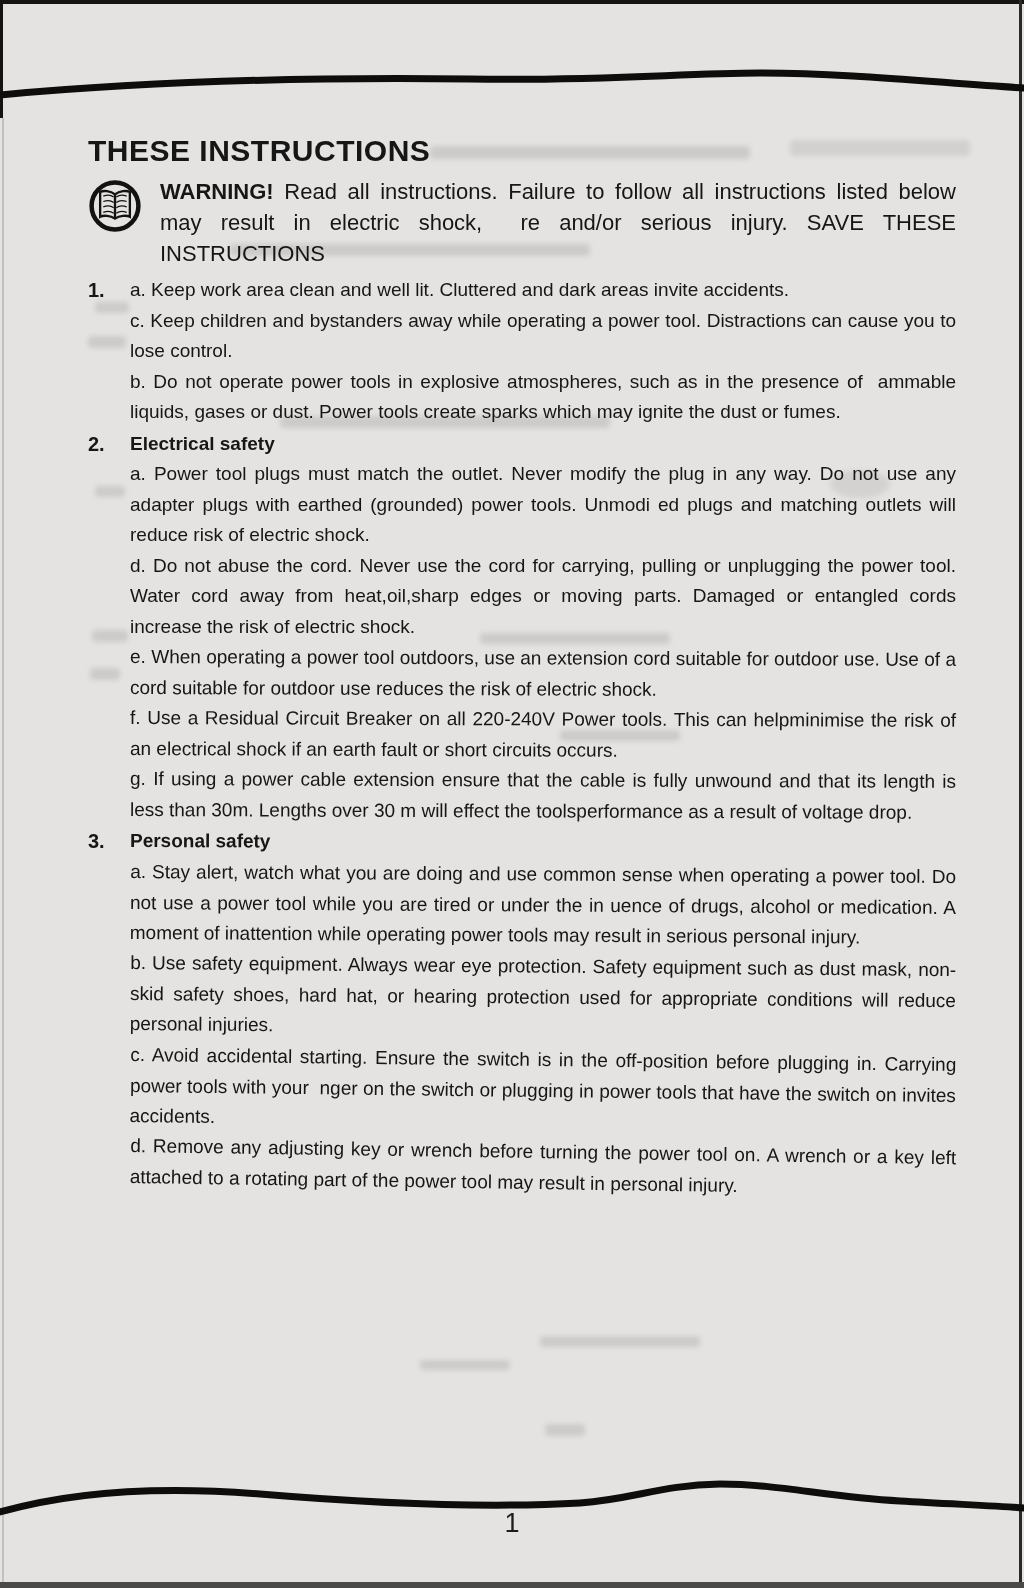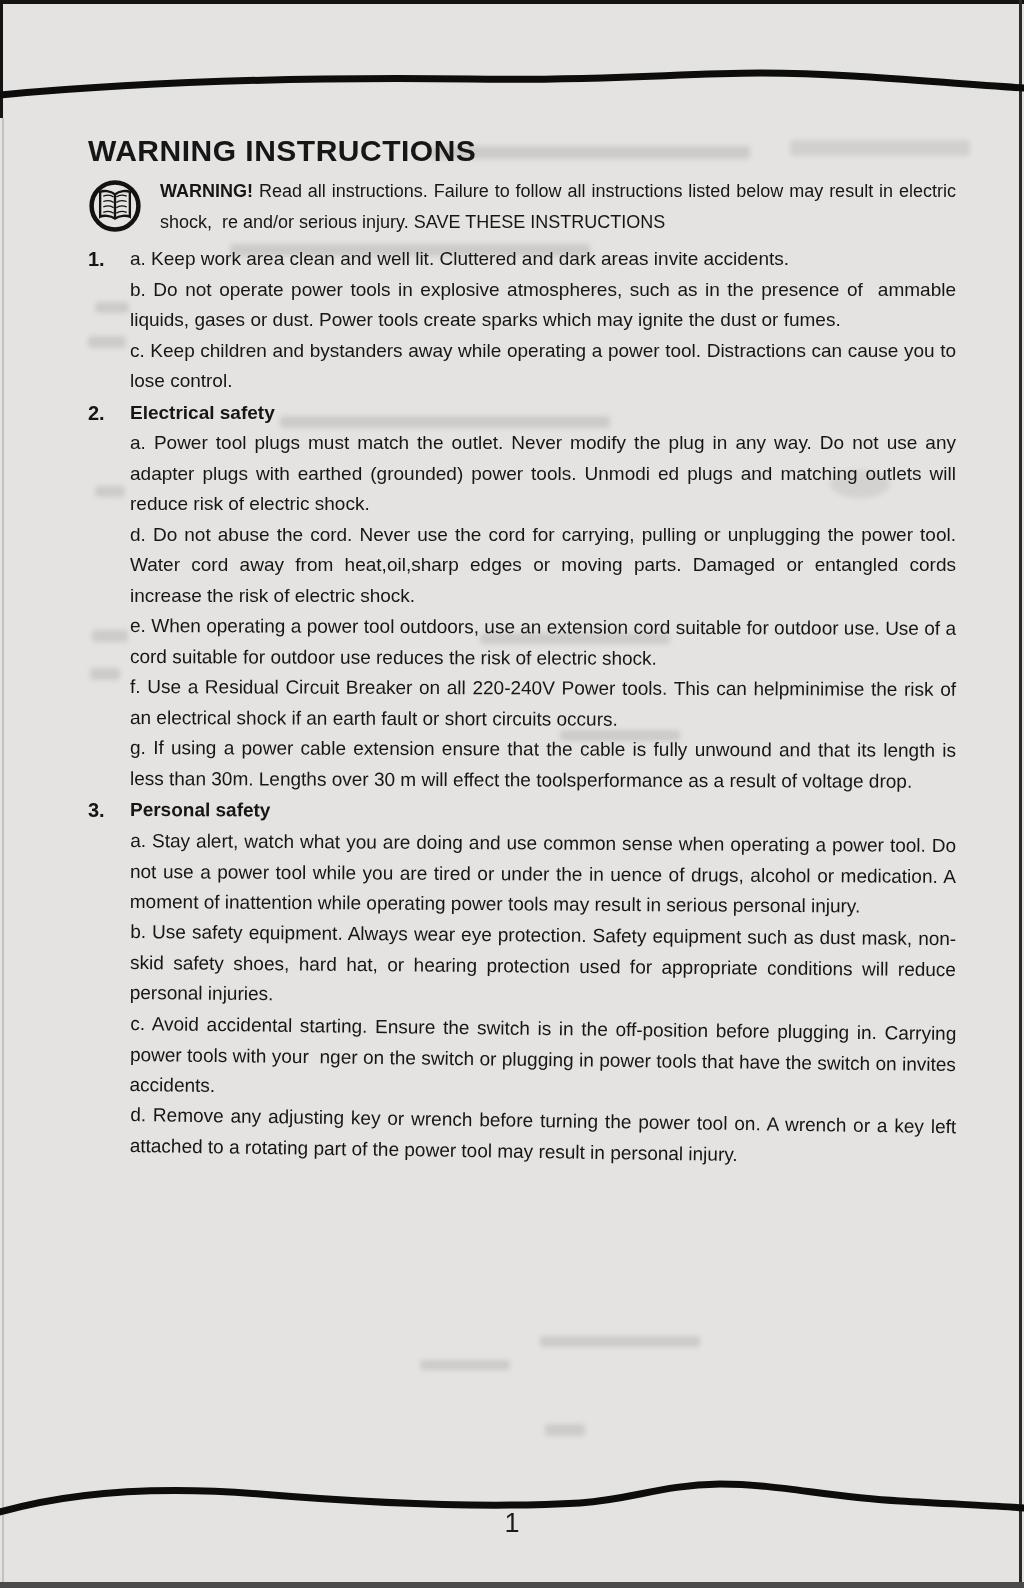--- a/index.html
+++ b/index.html
@@ -19,21 +19,21 @@
   
   .smudge{position:absolute;background:rgba(110,110,110,.20);filter:blur(2.5px);border-radius:4px;}
   
   .content{position:absolute;left:88px;top:134px;width:868px;}
   .doc-title{
     font-size:30px;font-weight:bold;letter-spacing:.5px;margin:0 0 8px 0;
   }
   .warning-row{display:flex;align-items:flex-start;margin-bottom:6px;}
   .book-icon{width:54px;height:56px;flex:0 0 54px;margin-right:18px;margin-top:2px;}
   .warning-text{
-    font-size:18px;line-height:31px;white-space:pre-wrap;text-align:justify;flex:1;
+    font-size:22px;line-height:31px;white-space:pre-wrap;text-align:justify;flex:1;
   }
   .warning-text b{font-weight:bold;}
   .section{display:flex;margin-top:1px;}
   .sec-num{flex:0 0 42px;font-size:20px;font-weight:bold;line-height:30.5px;}
   .sec-body{flex:1;}
   .sec-heading{font-size:20px;font-weight:bold;line-height:30.5px;margin:0;}
   .sec-body p{
     margin:0;font-size:19px;line-height:30.5px;white-space:pre-wrap;
     text-align:justify;transform-origin:left center;
   }
@@ -73,39 +73,39 @@
 <div class="smudge" style="left:92px;top:630px;width:36px;height:12px;"></div>
 <div class="smudge" style="left:480px;top:633px;width:190px;height:11px;"></div>
 <div class="smudge" style="left:90px;top:668px;width:30px;height:12px;"></div>
 <div class="smudge" style="left:560px;top:730px;width:120px;height:11px;"></div>
 <div class="smudge" style="left:540px;top:1336px;width:160px;height:11px;"></div>
 <div class="smudge" style="left:420px;top:1360px;width:90px;height:10px;"></div>
 <div class="smudge" style="left:545px;top:1424px;width:40px;height:12px;"></div>
 
 <div class="content">
 
-  <h1 class="doc-title">WARNING INSTRUCTIONS</h1>
+  <h1 class="doc-title">THESE INSTRUCTIONS</h1>
 
   <div class="warning-row">
     <svg class="book-icon" viewBox="0 0 60 60">
       <circle cx="30" cy="30" r="26" fill="none" stroke="#121212" stroke-width="5"></circle>
       <path d="M30 17 C 25 13, 17 12.5, 13.5 14.5 L13.5 42 C 17 40, 25 40.5, 30 44 C 35 40.5, 43 40, 46.5 42 L46.5 14.5 C 43 12.5, 35 13, 30 17 Z" fill="#e4e3e1" stroke="#121212" stroke-width="2.6"></path>
       <line x1="30" y1="17" x2="30" y2="44" stroke="#121212" stroke-width="2.6"></line>
       <path d="M17 19 C 21 17.5, 26 18, 28.5 20 M17 25 C 21 23.5, 26 24, 28.5 26 M17 31 C 21 29.5, 26 30, 28.5 32 M17 37 C 21 35.5, 26 36, 28.5 38" fill="none" stroke="#121212" stroke-width="1.4"></path>
       <path d="M43 19 C 39 17.5, 34 18, 31.5 20 M43 25 C 39 23.5, 34 24, 31.5 26 M43 31 C 39 29.5, 34 30, 31.5 32 M43 37 C 39 35.5, 34 36, 31.5 38" fill="none" stroke="#121212" stroke-width="1.4"></path>
     </svg>
     <div class="warning-text"><b>WARNING!</b><span> Read all instructions. Failure to follow all instructions listed below may result in electric shock,  re and/or serious injury. SAVE THESE INSTRUCTIONS</span></div>
   </div>
 
   <div class="section">
     <div class="sec-num">1.</div>
     <div class="sec-body">
       <p>a. Keep work area clean and well lit. Cluttered and dark areas invite accidents.</p>
+      <p>c. Keep children and bystanders away while operating a power tool. Distractions can cause you to lose control.</p>
       <p>b. Do not operate power tools in explosive atmospheres, such as in the presence of  ammable liquids, gases or dust. Power tools create sparks which may ignite the dust or fumes.</p>
-      <p>c. Keep children and bystanders away while operating a power tool. Distractions can cause you to lose control.</p>
     </div>
   </div>
 
   <div class="section">
     <div class="sec-num">2.</div>
     <div class="sec-body">
       <p class="sec-heading">Electrical safety</p>
       <p>a. Power tool plugs must match the outlet. Never modify the plug in any way. Do not use any adapter plugs with earthed (grounded) power tools. Unmodi ed plugs and matching outlets will reduce risk of electric shock.</p>
       <p>d. Do not abuse the cord. Never use the cord for carrying, pulling or unplugging the power tool. Water cord away from heat,oil,sharp edges or moving parts. Damaged or entangled cords increase the risk of electric shock.</p>
       <p class="r02">e. When operating a power tool outdoors, use an extension cord suitable for outdoor use. Use of a cord suitable for outdoor use reduces the risk of electric shock.</p>

